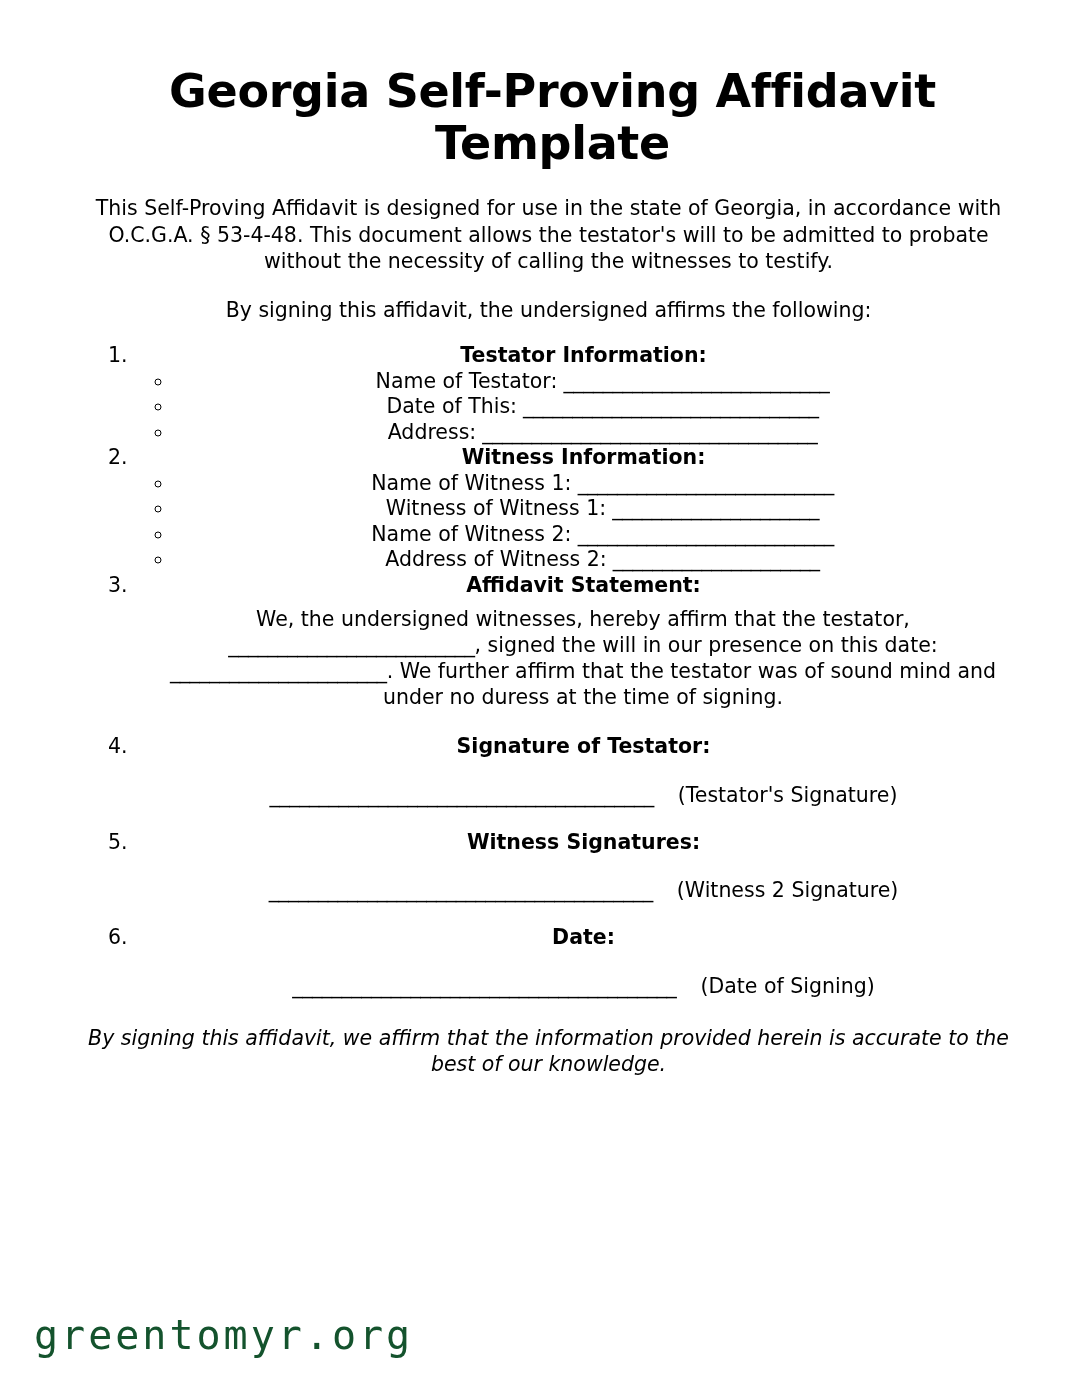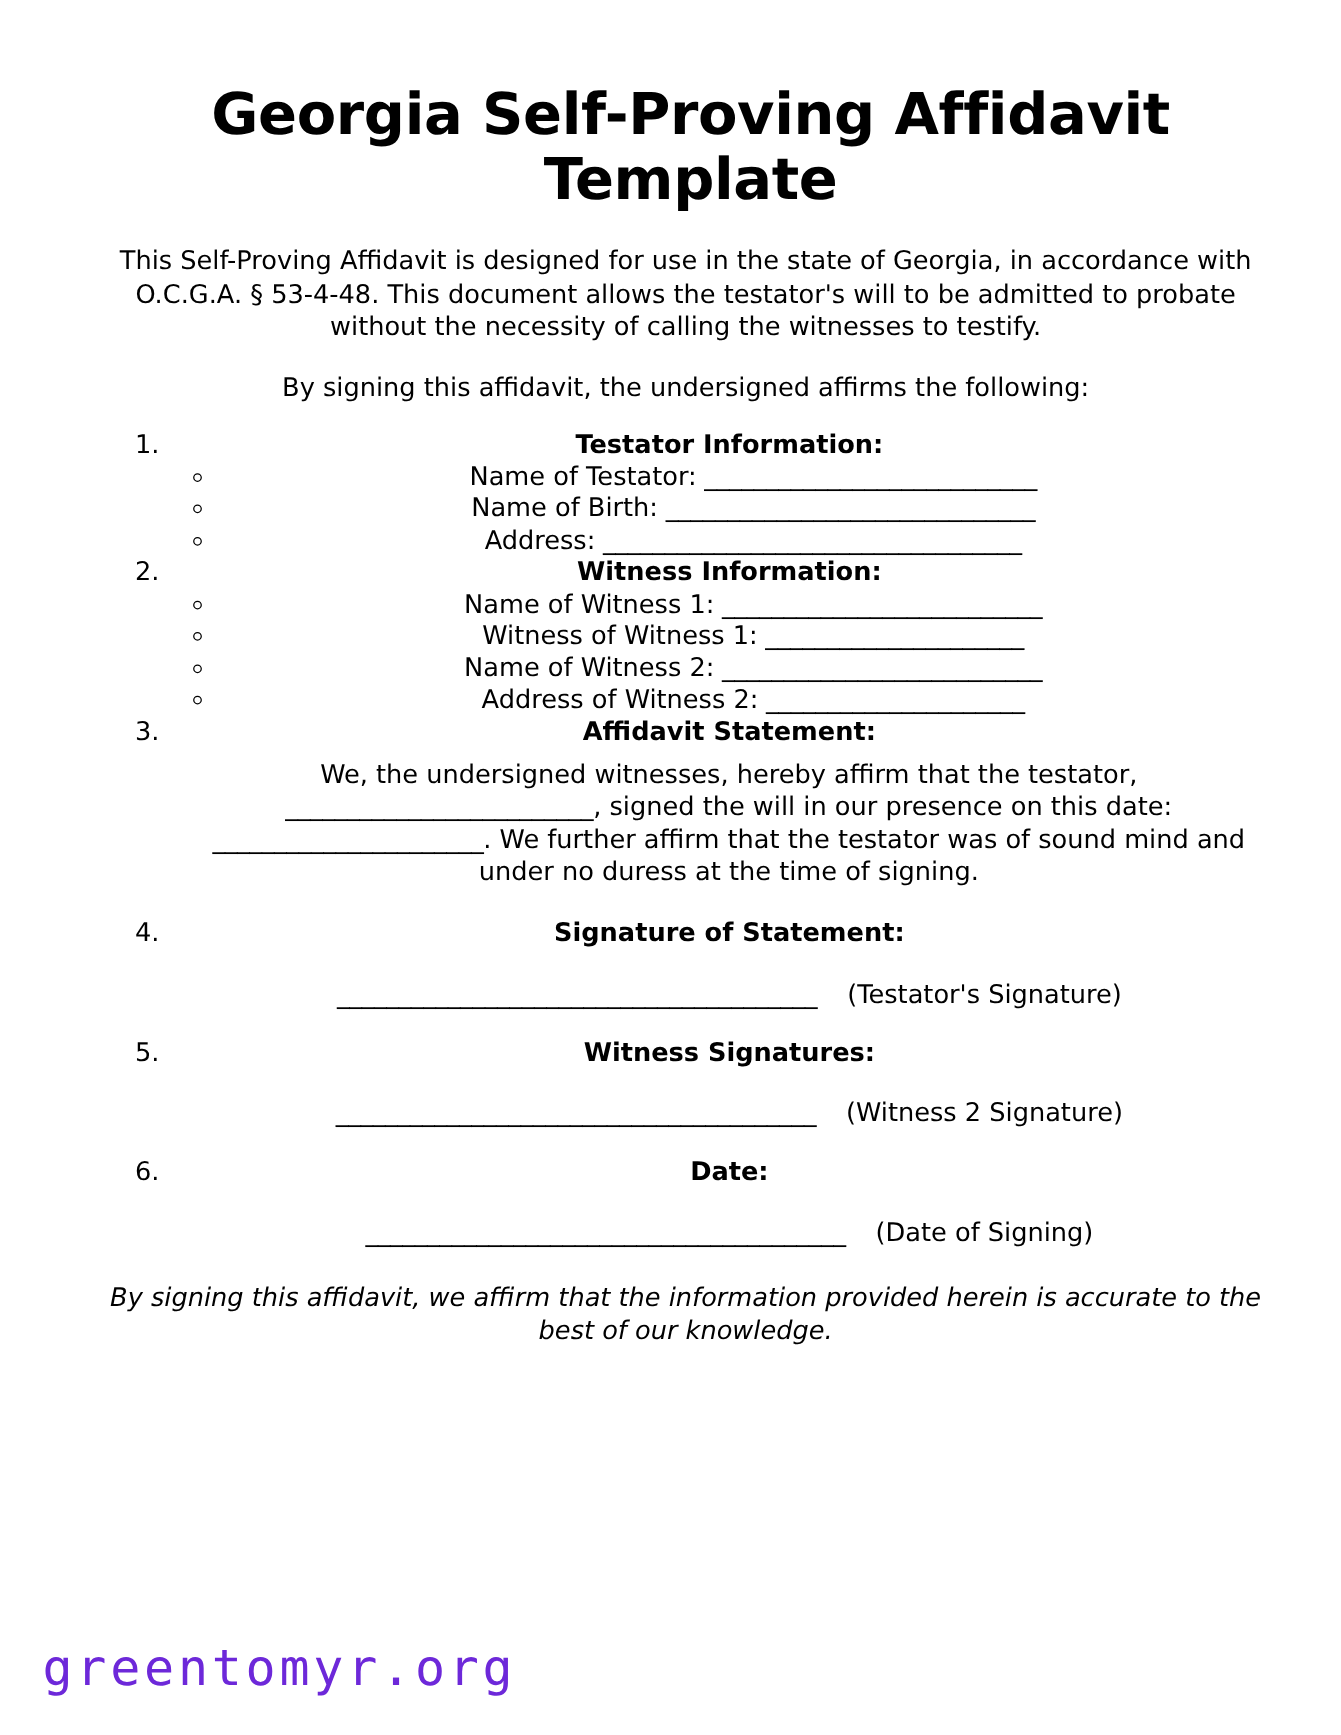--- a/index.html
+++ b/index.html
@@ -106,21 +106,21 @@
     max-width: 945px;
     font-style: italic;
   }
 
   .watermark {
     position: absolute;
     left: 34px;
     top: 1312px;
     font-family: "DejaVu Sans Mono", "Liberation Mono", monospace;
     font-size: 40px;
-    color: #6d28d9;
+    color: #14532d;
     letter-spacing: 3px;
     white-space: nowrap;
   }
 </style>
 </head>
 <body>
 
 <div class="page">
 
   <h1 class="doc-title">Georgia Self-Proving Affidavit Template</h1>
@@ -128,42 +128,42 @@
   <p class="para">This Self-Proving Affidavit is designed for use in the state of Georgia, in accordance with O.C.G.A. § 53-4-48. This document allows the testator's will to be admitted to probate without the necessity of calling the witnesses to testify.</p>
 
   <p class="para tight">By signing this affidavit, the undersigned affirms the following:</p>
 
   <ol class="main-list">
 
     <li>
       <span class="li-head">Testator Information:</span>
       <ul class="sub-list">
         <li><span>Name of Testator:</span><span class="blank"> ___________________________</span></li>
-        <li><span>Name of Birth:</span><span class="blank"> ______________________________</span></li>
+        <li><span>Date of This:</span><span class="blank"> ______________________________</span></li>
         <li><span>Address:</span><span class="blank"> __________________________________</span></li>
       </ul>
     </li>
 
     <li>
       <span class="li-head">Witness Information:</span>
       <ul class="sub-list">
         <li><span>Name of Witness 1:</span><span class="blank"> __________________________</span></li>
         <li><span>Witness of Witness 1:</span><span class="blank"> _____________________</span></li>
         <li><span>Name of Witness 2:</span><span class="blank"> __________________________</span></li>
         <li><span>Address of Witness 2:</span><span class="blank"> _____________________</span></li>
       </ul>
     </li>
 
     <li>
       <span class="li-head">Affidavit Statement:</span>
       <div class="stmt-body"><span>We, the undersigned witnesses, hereby affirm that the testator, </span><span class="blank">_________________________</span><span>, signed the will in our presence on this date: </span><span class="blank">______________________</span><span>. We further affirm that the testator was of sound mind and under no duress at the time of signing.</span></div>
     </li>
 
     <li class="spaced">
-      <span class="li-head">Signature of Statement:</span>
+      <span class="li-head">Signature of Testator:</span>
       <div class="sig-line"><span class="blank">_______________________________________</span><span class="lbl">(Testator's Signature)</span></div>
     </li>
 
     <li class="spaced">
       <span class="li-head">Witness Signatures:</span>
       <div class="sig-line"><span class="blank">_______________________________________</span><span class="lbl">(Witness 2 Signature)</span></div>
     </li>
 
     <li class="spaced">
       <span class="li-head">Date:</span>

